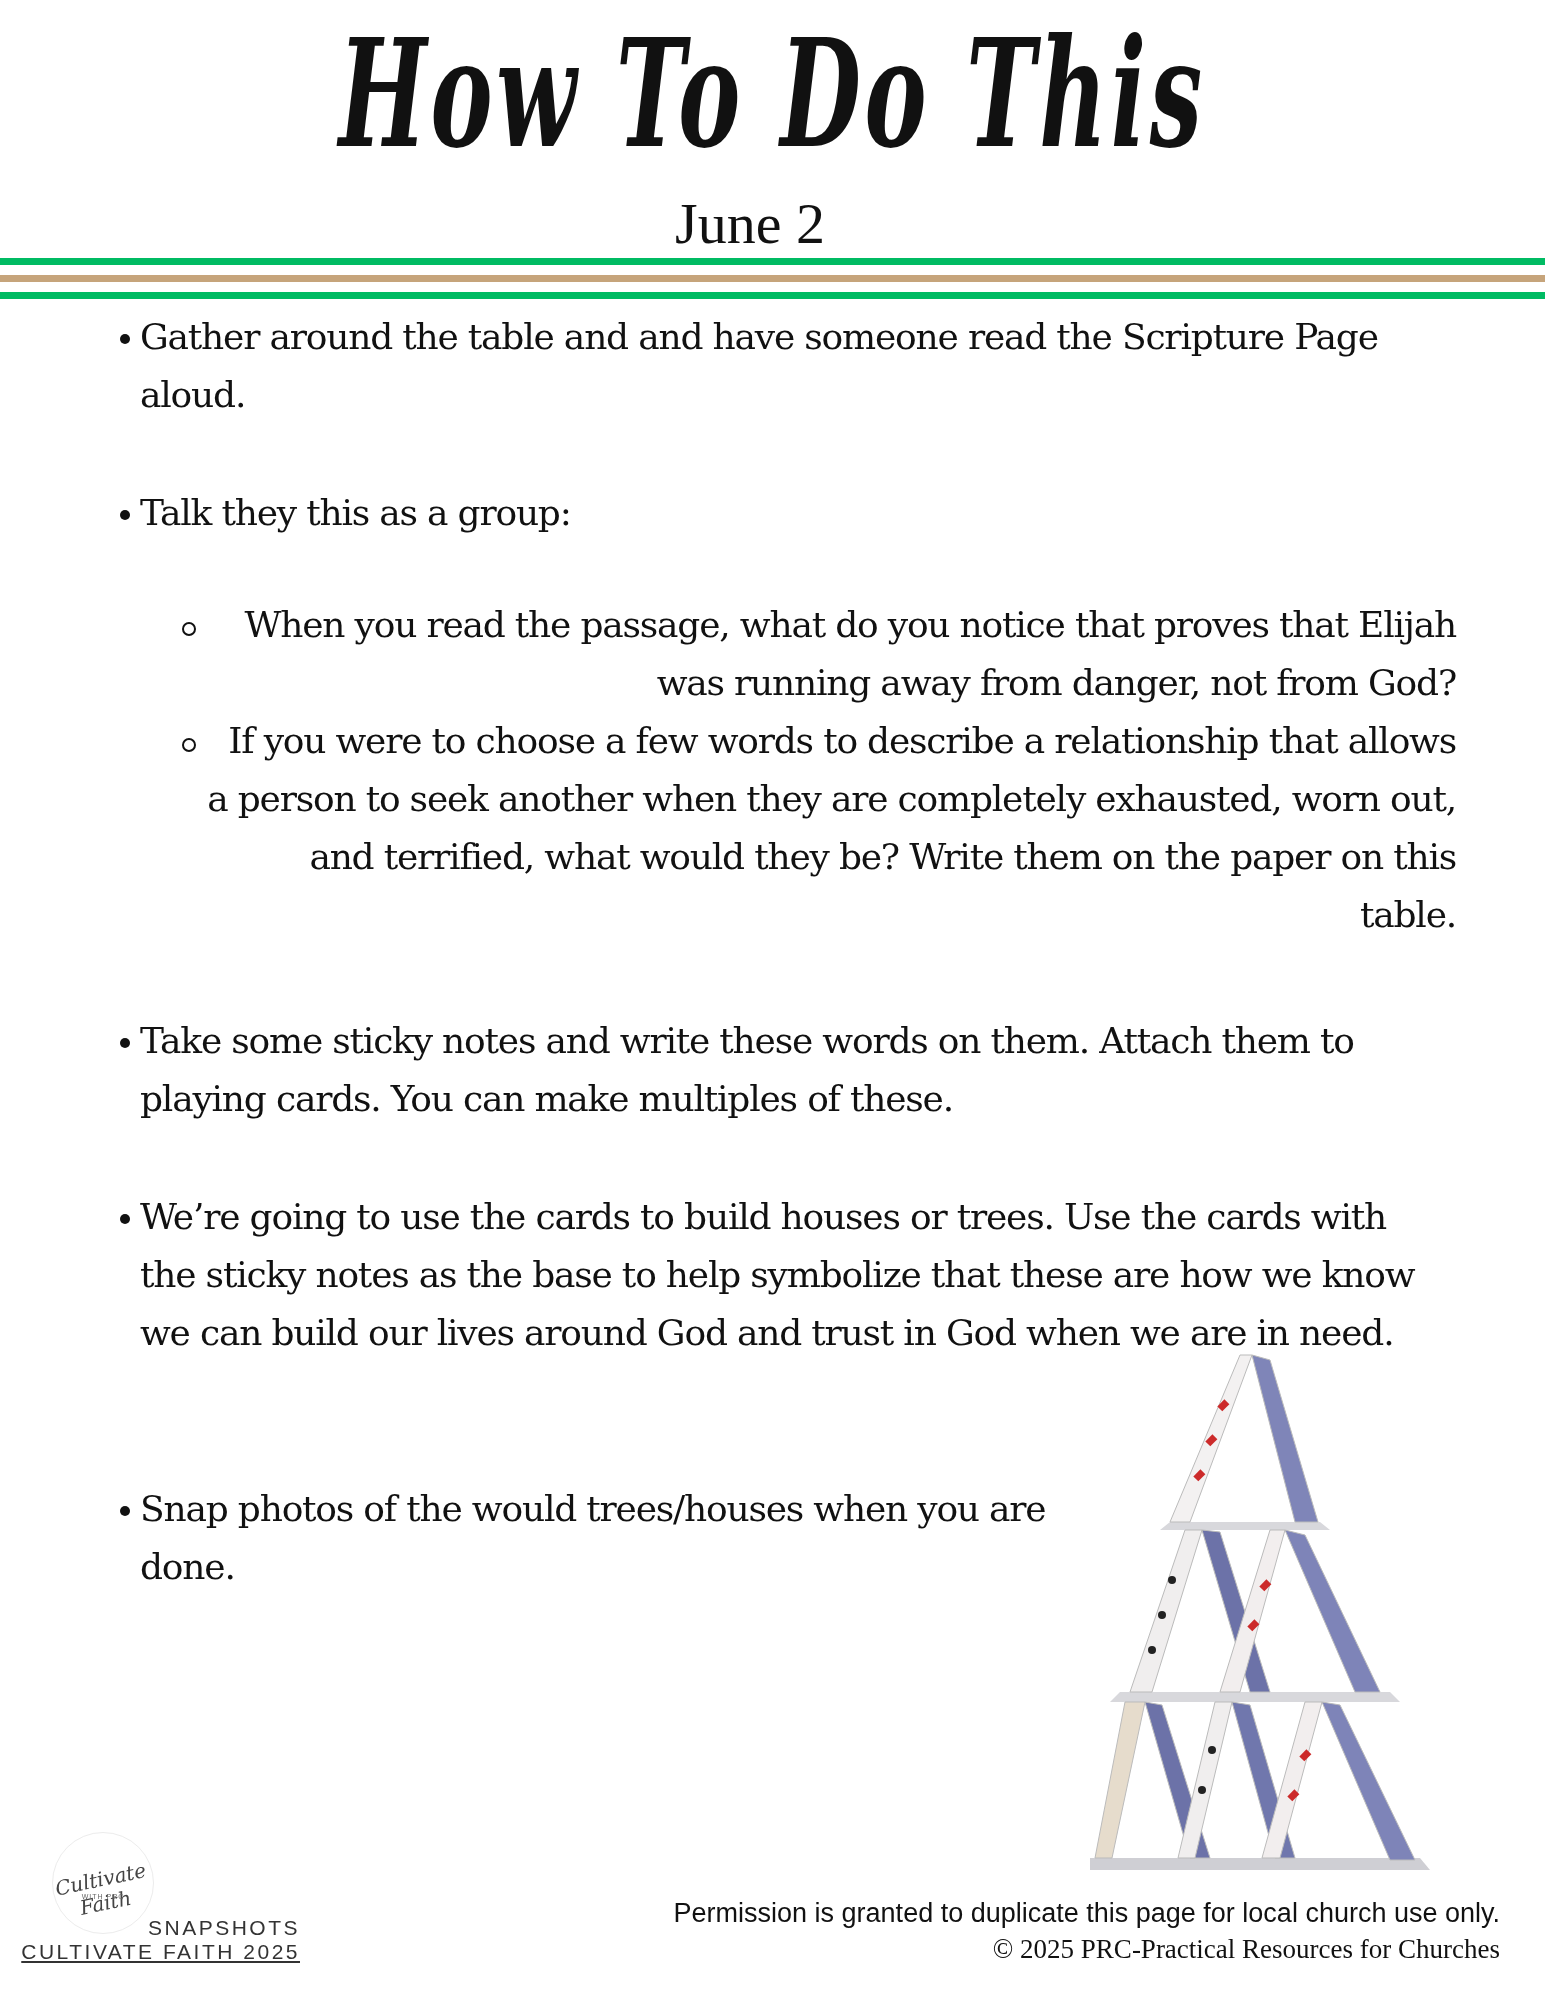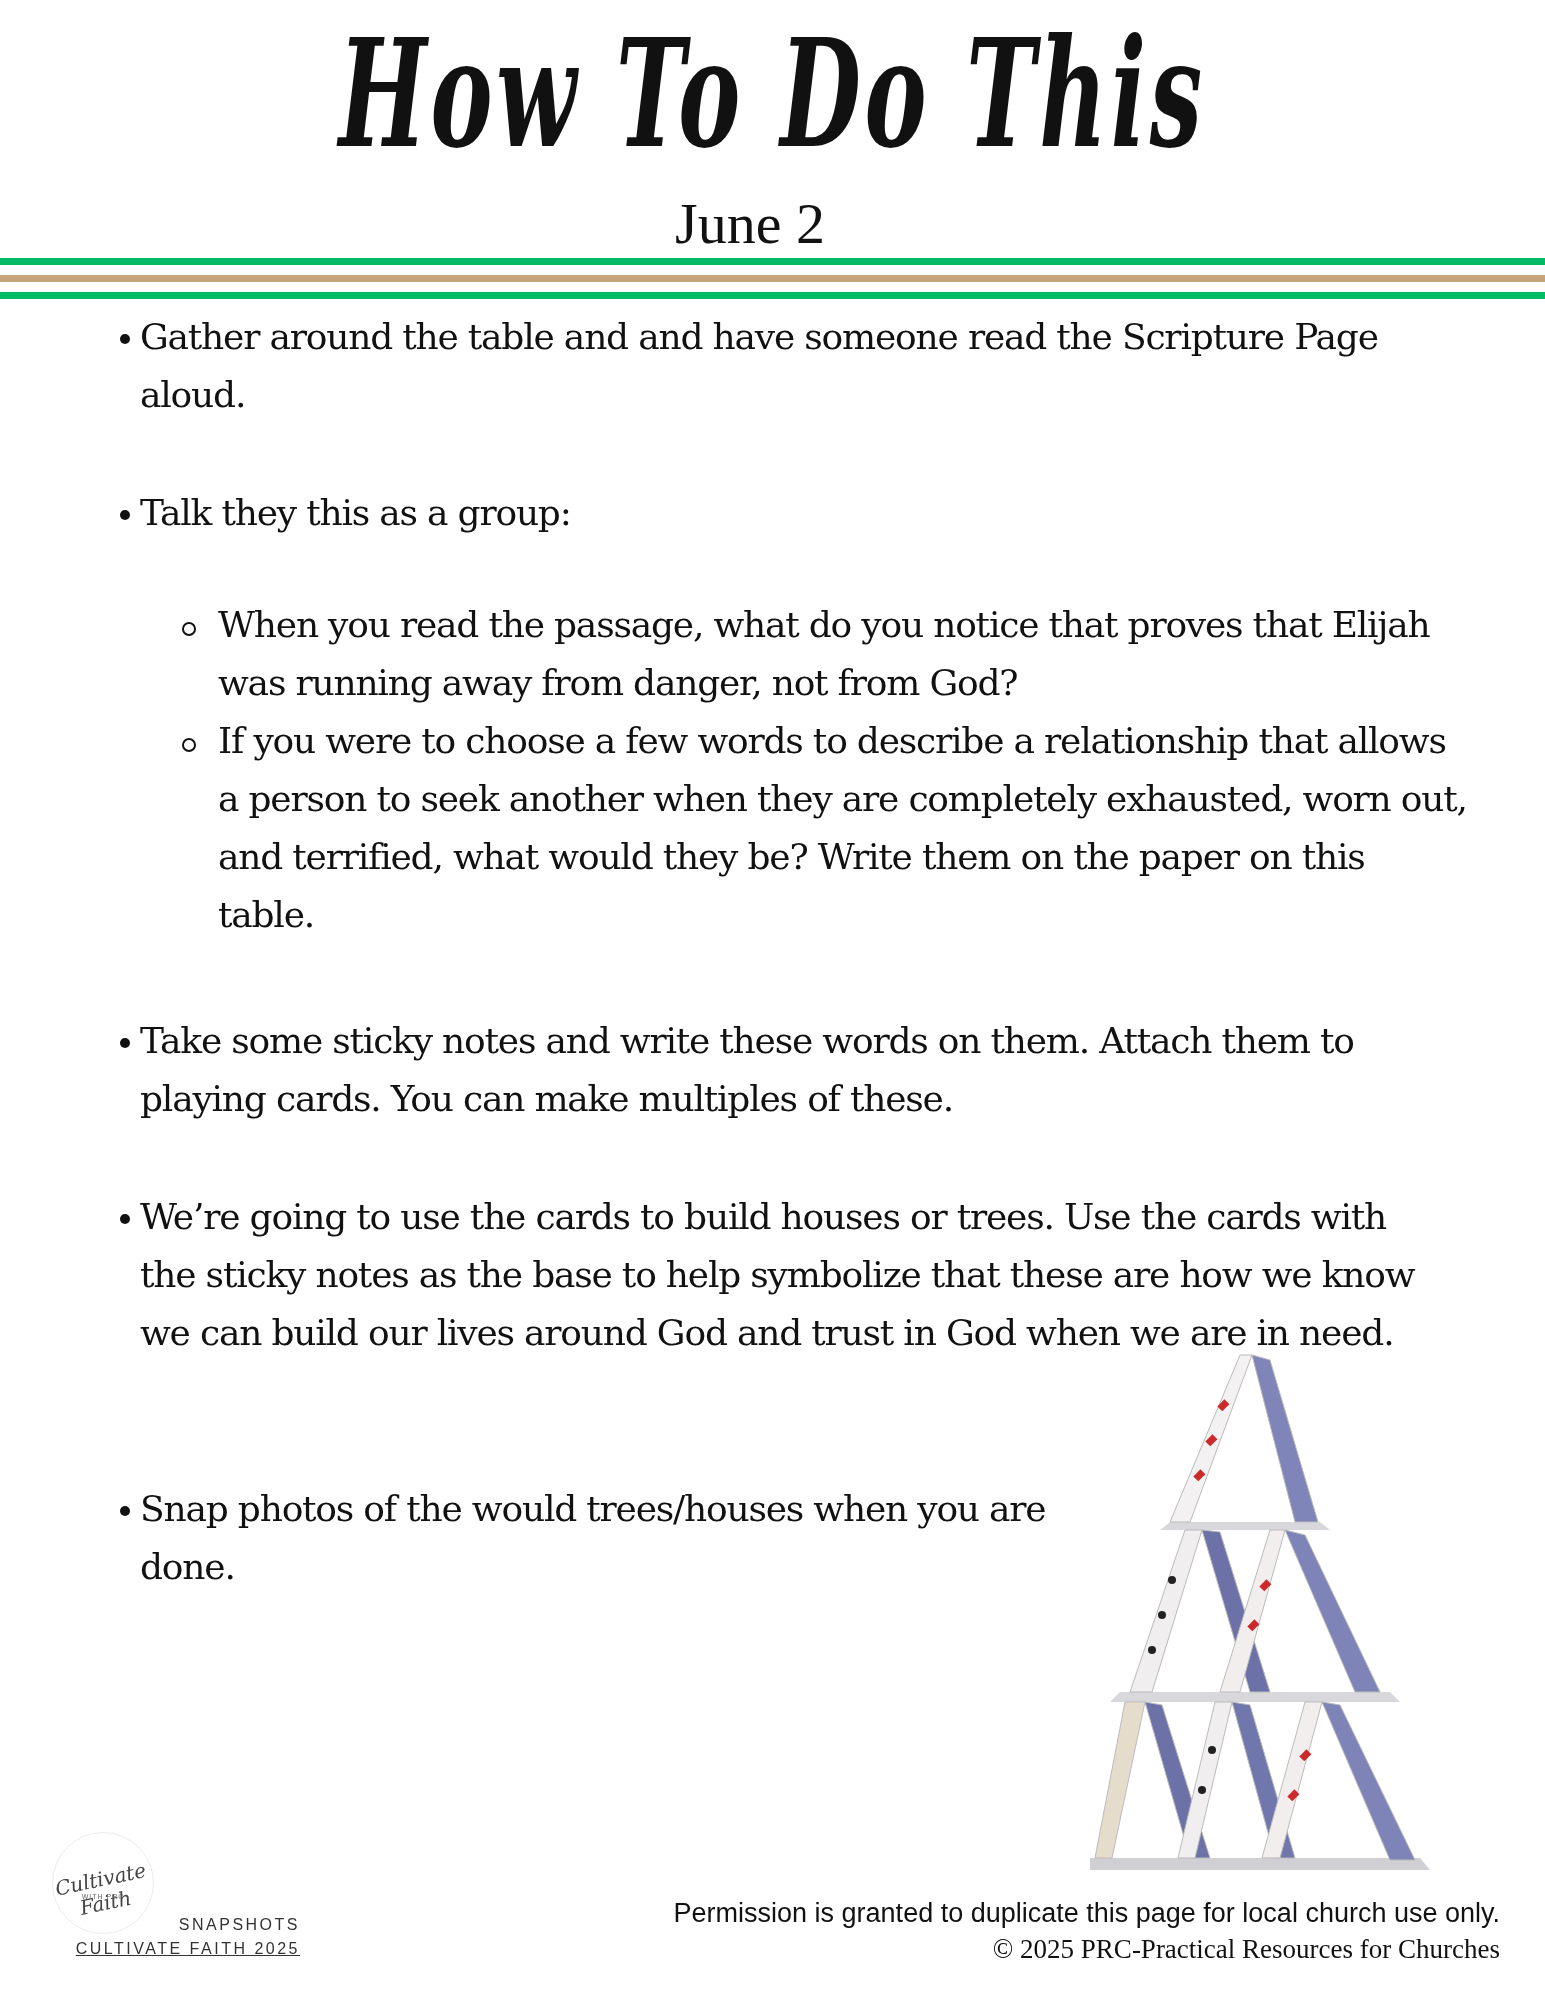--- a/index.html
+++ b/index.html
@@ -29,21 +29,21 @@
     }
     .item { position: absolute; left: 140px; width: 1300px; }
     .bullet {
       position: absolute; left: 120px; width: 10px; height: 10px;
       border-radius: 50%; background: #111;
     }
     .sub-bullet {
       position: absolute; left: 182px; width: 10px; height: 10px;
       border-radius: 50%; border: 2px solid #111; background: #fff;
     }
-    .sub-item { position: absolute; left: 218px; width: 1250px; }
+    .sub-item { position: absolute; left: 206px; width: 1250px; text-align: right; }
 
     .cards {
       position: absolute; left: 1090px; top: 1350px; width: 360px; height: 530px;
     }
 
     .logo {
       position: absolute; left: 52px; top: 1832px; width: 100px; height: 100px;
       border-radius: 50%; border: 1px solid #ececec;
     }
     .logo-text {
@@ -51,21 +51,21 @@
       font-family: "DejaVu Serif", serif; font-style: italic; font-size: 20px;
       color: #444; transform: rotate(-12deg);
     }
     .logo-sub {
       position: absolute; left: 0; top: 60px; width: 100px; text-align: center;
       font-family: "Liberation Sans", sans-serif; font-size: 7px; color: #666;
       letter-spacing: 1px;
     }
     .brand {
       position: absolute; right: 1245px; text-align: right;
-      font-family: "Liberation Sans", sans-serif; font-size: 16px;
+      font-family: "Liberation Sans", sans-serif; font-size: 21px;
       letter-spacing: 2.5px; color: #333;
     }
     .brand1 { top: 1916px; }
     .brand2 { top: 1940px; text-decoration: underline; }
     .footer {
       position: absolute; left: 460px; width: 1040px; text-align: right;
       font-family: "Liberation Sans", sans-serif; font-size: 27px; color: #111;
     }
     .f1 { top: 1898px; }
     .f2 { top: 1934px; font-family: Liberation Serif, serif; }

